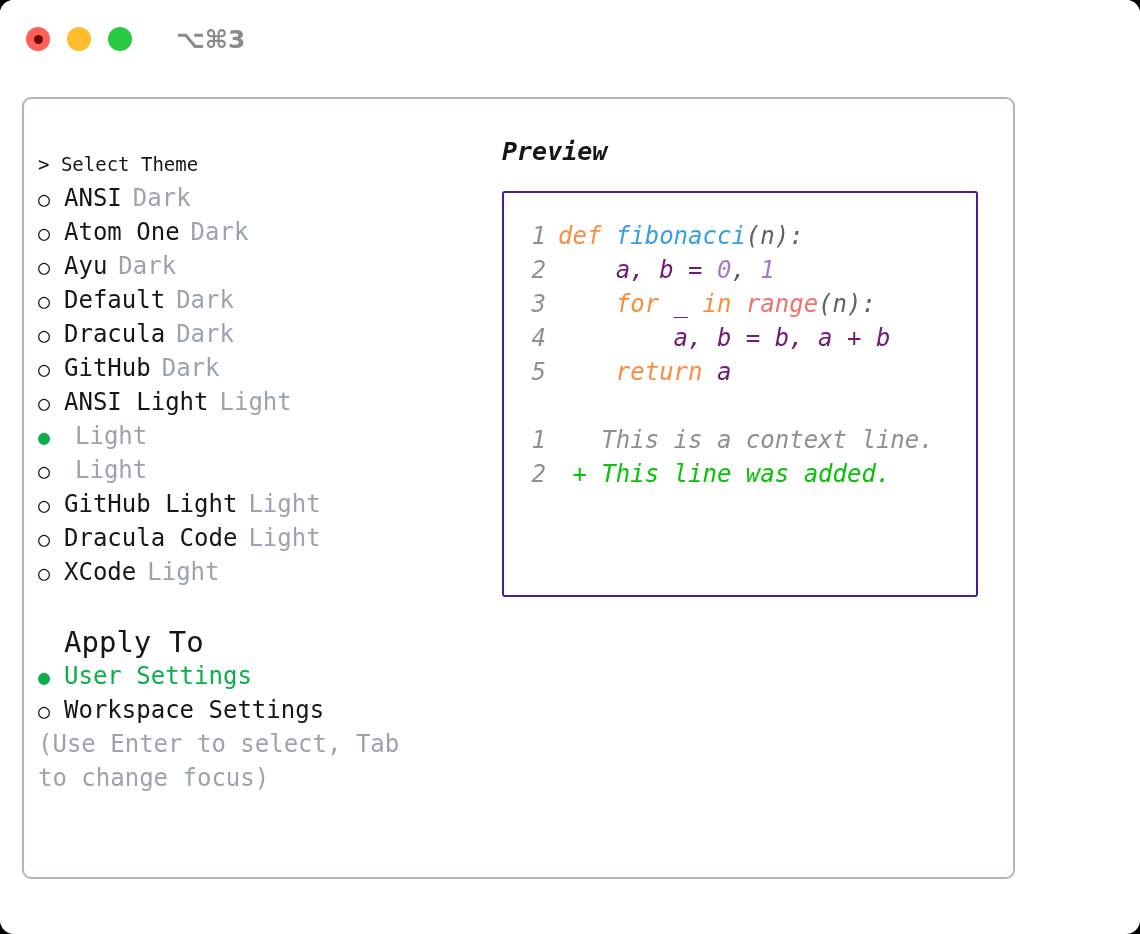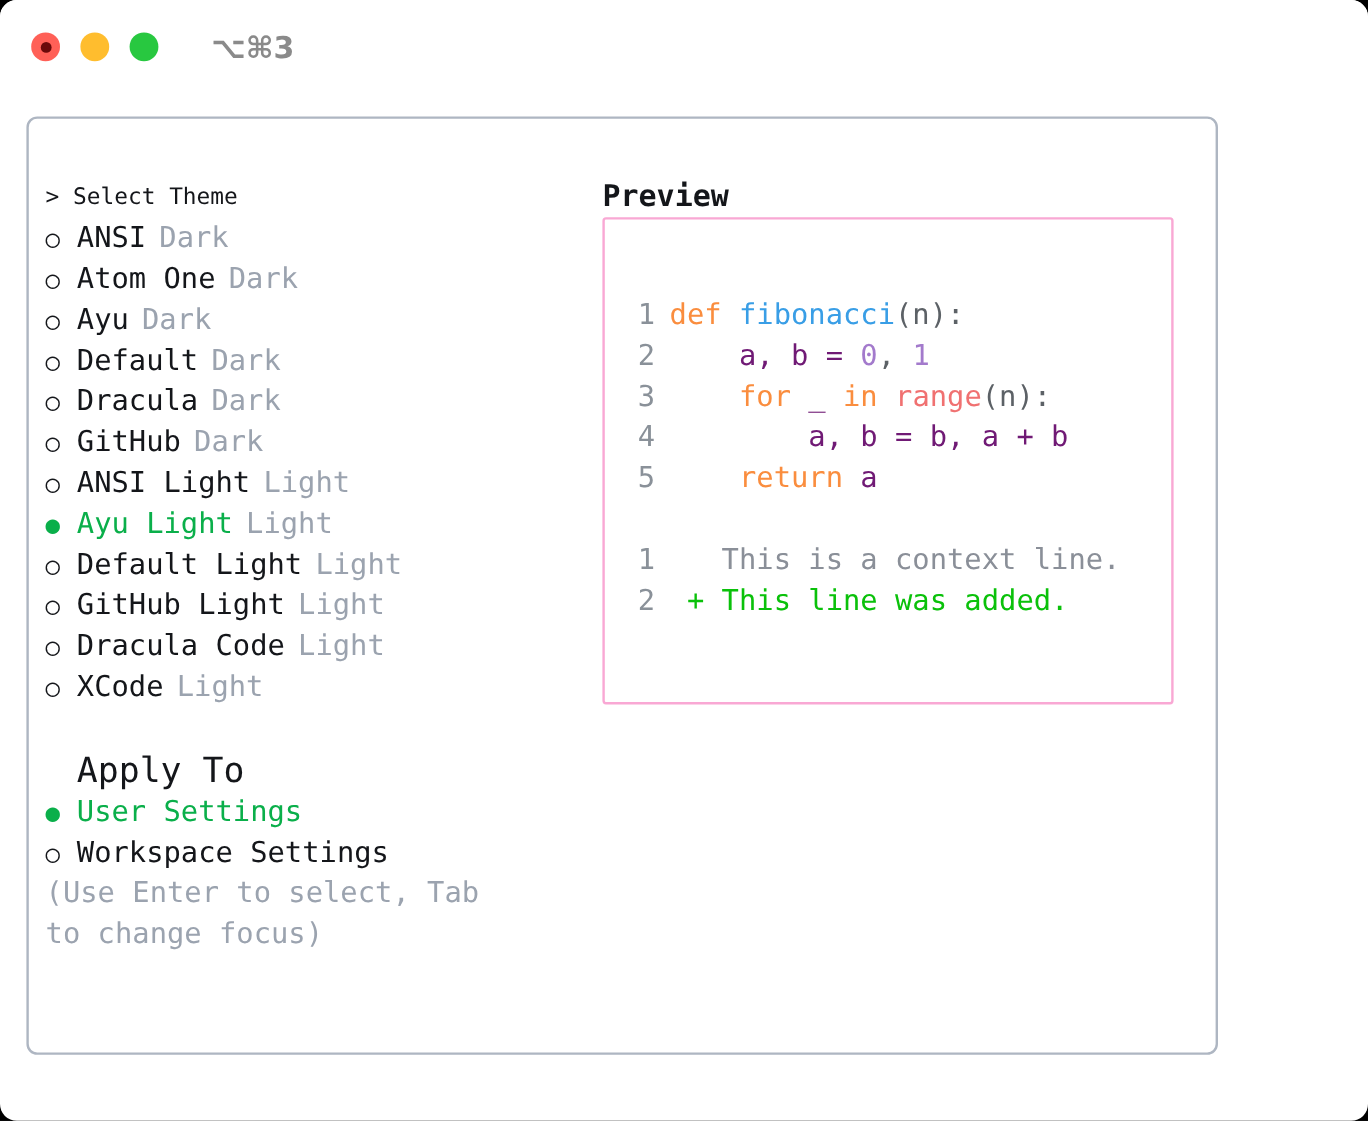--- a/index.html
+++ b/index.html
@@ -117,36 +117,38 @@
     line-height: 34px;
     color: #9ba3af;
     width: 404px;
     white-space: normal;
     word-spacing: 0px;
   }
 
   
   .right-col {
     position: absolute;
-    left: 478px; top: 48px;
+    left: 478px; top: 36px;
     width: 500px;
+    font-style: italic;
   }
   .preview-title {
     font-size: 25px;
     font-weight: bold;
     color: #14161a;
     line-height: 34px;
   }
   .preview-box {
+    margin-top: 22px;
     width: 476px;
     height: 406px;
-    border: 2px solid #f9a8d4;
+    border: 2px solid #4c1d95;
     border-radius: 3px;
     background: #ffffff;
-    padding: 62px 0 0 18px;
+    padding: 26px 0 0 18px;
   }
   .code-line {
     font-size: 24px;
     line-height: 34px;
     height: 34px;
     white-space: pre;
   }
   .ln {
     display: inline-block;
     width: 24px;
@@ -190,22 +192,22 @@
         <div class="section-header">&gt; Select Theme</div>
 
         <div id="theme-list">
             <div class="opt-row"><span class="marker">○</span><span class="opt-name">ANSI</span><span class="opt-kind">Dark</span></div>
             <div class="opt-row"><span class="marker">○</span><span class="opt-name">Atom One</span><span class="opt-kind">Dark</span></div>
             <div class="opt-row"><span class="marker">○</span><span class="opt-name">Ayu</span><span class="opt-kind">Dark</span></div>
             <div class="opt-row"><span class="marker">○</span><span class="opt-name">Default</span><span class="opt-kind">Dark</span></div>
             <div class="opt-row"><span class="marker">○</span><span class="opt-name">Dracula</span><span class="opt-kind">Dark</span></div>
             <div class="opt-row"><span class="marker">○</span><span class="opt-name">GitHub</span><span class="opt-kind">Dark</span></div>
             <div class="opt-row"><span class="marker">○</span><span class="opt-name">ANSI Light</span><span class="opt-kind">Light</span></div>
-            <div class="opt-row selected"><span class="marker on">●</span><span class="opt-name">Ayu Light</span><span class="opt-kind">Light</span></div>
-            <div class="opt-row"><span class="marker">○</span><span class="opt-name">Default Light</span><span class="opt-kind">Light</span></div>
+            <div class="opt-row selected"><span class="marker on">●</span><span class="opt-kind">Light</span></div>
+            <div class="opt-row"><span class="marker">○</span><span class="opt-kind">Light</span></div>
             <div class="opt-row"><span class="marker">○</span><span class="opt-name">GitHub Light</span><span class="opt-kind">Light</span></div>
             <div class="opt-row"><span class="marker">○</span><span class="opt-name">Dracula Code</span><span class="opt-kind">Light</span></div>
             <div class="opt-row"><span class="marker">○</span><span class="opt-name">XCode</span><span class="opt-kind">Light</span></div>
           </div>
 
         <div class="spacer"></div>
 
         <div class="subheader">Apply To</div>
 
         <div id="apply-list">

